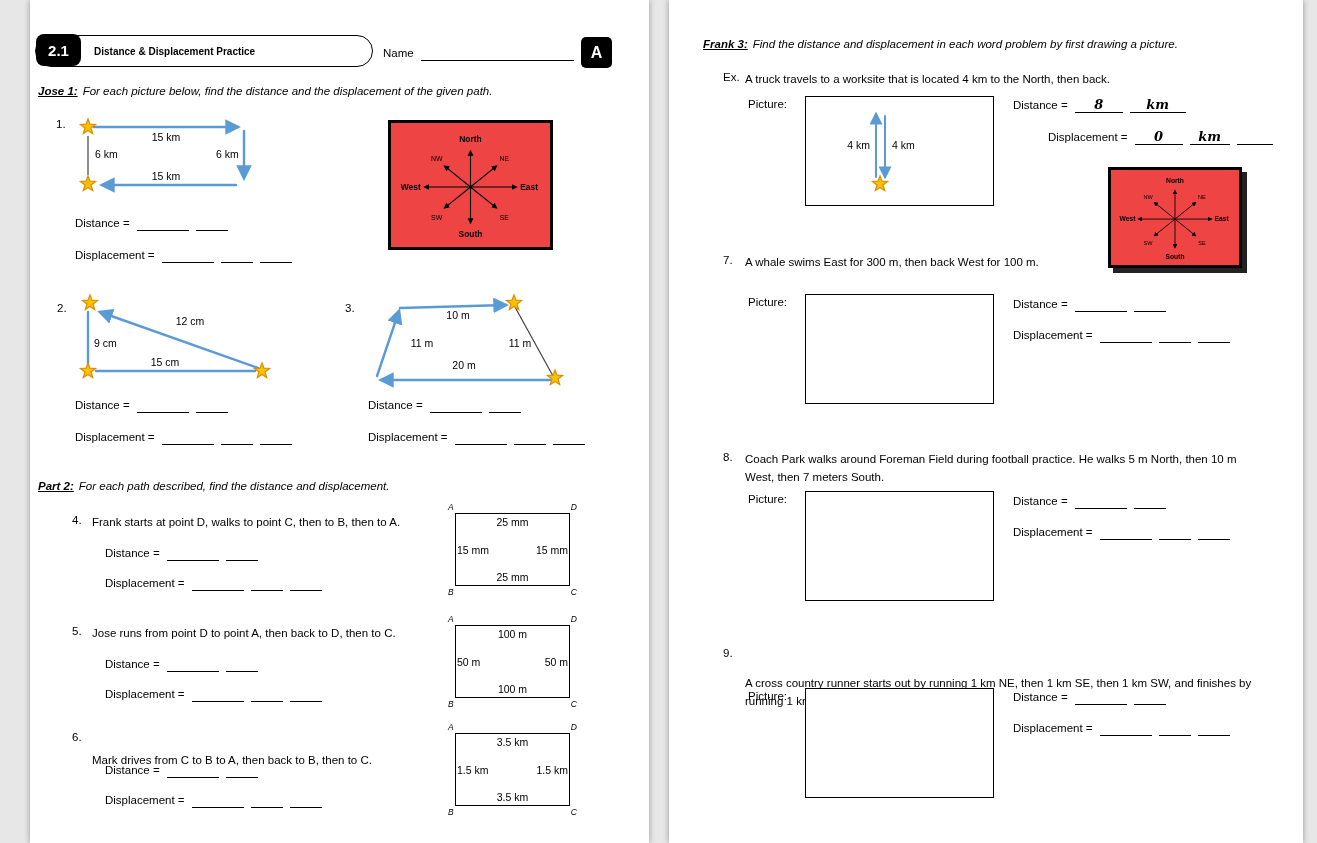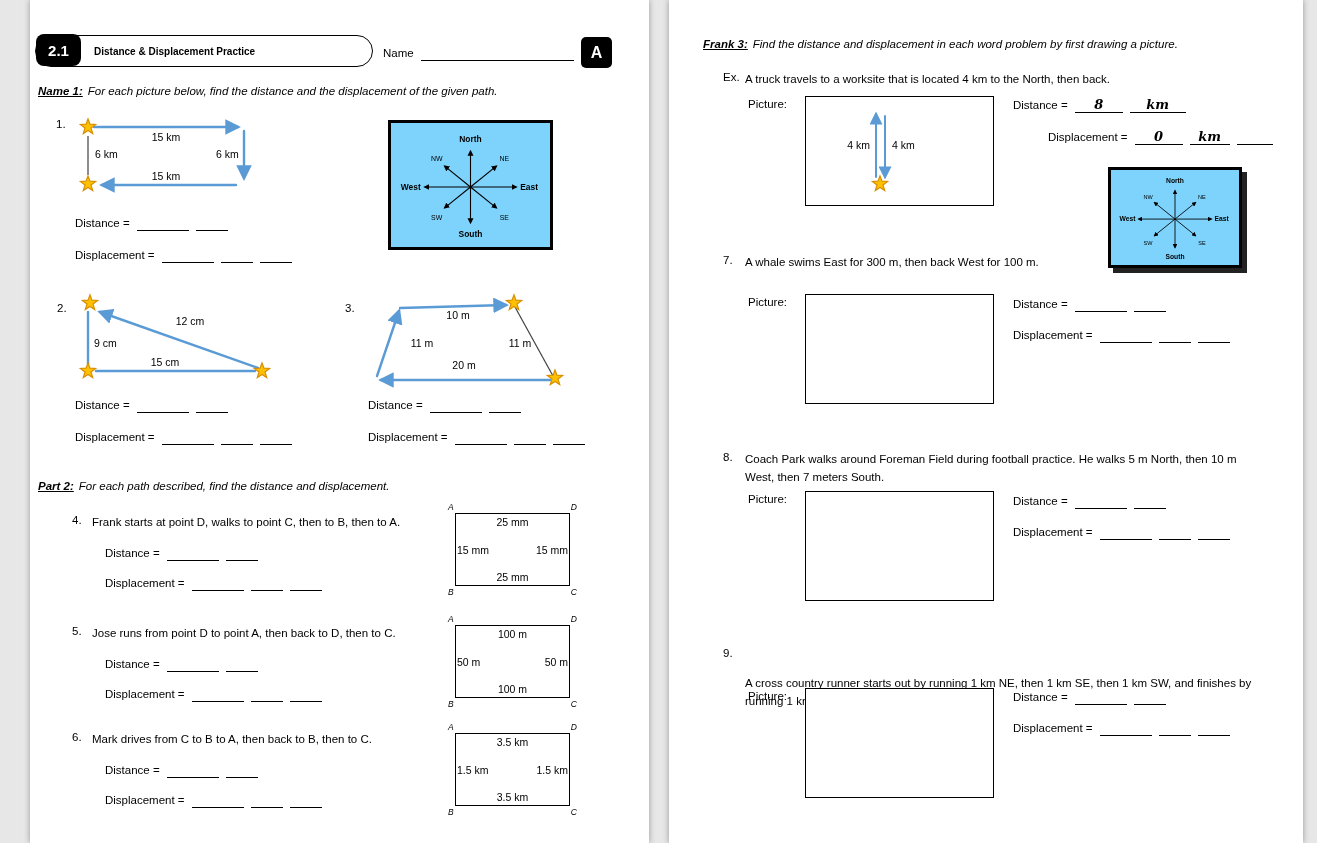--- a/index.html
+++ b/index.html
@@ -10,21 +10,21 @@
   .f{position:absolute;font-size:11.5px;white-space:nowrap;line-height:15px;}
   .num{position:absolute;font-size:11.5px;}
   .ptext{position:absolute;font-size:11.5px;line-height:1.55;}
   .blank{display:inline-block;border-bottom:1px solid #000;height:14px;margin-left:7px;text-align:center;vertical-align:bottom;}
   .w52{width:52px}.w32{width:32px}.w48{width:48px}.w56{width:56px}.w40{width:40px}.w36{width:36px}
   .hand{font-family:"DejaVu Serif",serif;font-style:italic;font-weight:bold;font-size:13px;line-height:14px;display:inline-block;}
   .part-head{position:absolute;font-size:11.5px;white-space:nowrap;}
   .part-label{font-weight:bold;font-style:italic;text-decoration:underline;}
   .part-instr{font-style:italic;margin-left:5px;}
   .pic-box{position:absolute;border:1px solid #000;background:#fff;}
-  .compass{position:absolute;border:3px solid #000;background:#7dd3fc;}
+  .compass{position:absolute;border:3px solid #000;background:#ef4444;}
   .compass.shadowed{box-shadow:5px 5px 0 #222;}
   svg text{font-family:"Liberation Sans",sans-serif;font-size:10.5px;fill:#000;}
   .bp{stroke:#5B9BD5;stroke-width:2.4;fill:none;stroke-linecap:round;}
   .thin{stroke:#404040;stroke-width:1.2;fill:none;}
   .star{fill:#FFC000;stroke:#D78F00;stroke-width:1.2;}
   .ck{stroke:#000;stroke-width:1.1;fill:none;}
   .cb{font-size:8.5px;font-weight:bold;}
   .cs{font-size:7px;}
   .rectw{position:absolute;}
   .rbox{position:absolute;left:9px;top:8px;right:9px;bottom:8px;border:1.2px solid #000;}
@@ -58,21 +58,21 @@
     <div class="abs" style="left:5px;top:35px;width:336px;height:30px;border:1.6px solid #000;border-radius:16px;">
       <span class="title-text">Distance &amp; Displacement Practice</span>
     </div>
     <div class="badge" style="left:6px;top:34px;width:45px;height:32px;border-radius:8px;font-size:15px;">2.1</div>
     <div class="f" style="left:333px;top:46px;padding-left:20px;">
       <span>Name</span><span class="blank" style="width:153px"></span>
     </div>
     <div class="badge" style="left:551px;top:37px;width:31px;height:31px;border-radius:5px;font-size:16px;">A</div>
 
     <div class="part-head" style="left:8px;top:85px;">
-      <span class="part-label">Name 1:</span><span class="part-instr">For each picture below, find the distance and the displacement of the given path.</span>
+      <span class="part-label">Jose 1:</span><span class="part-instr">For each picture below, find the distance and the displacement of the given path.</span>
     </div>
 
     <span class="num" style="left:26px;top:118px;">1.</span>
     <svg class="abs" style="left:48px;top:108px;" width="215" height="92">
       <g class="bp">
         <line x1="16" y1="19" x2="160" y2="19" marker-end="url(#mb)"></line>
         <line x1="166" y1="23" x2="166" y2="70" marker-end="url(#mb)"></line>
         <line x1="158" y1="77" x2="24" y2="77" marker-end="url(#mb)"></line>
       </g>
       <line class="thin" x1="10" y1="28" x2="10" y2="67"></line>
@@ -194,21 +194,21 @@
       <span class="corner" style="left:2px;bottom:-3px;">B</span>
       <span class="corner" style="right:2px;bottom:-3px;">C</span>
       <div class="rbox"></div>
       <span class="rlab" style="left:50%;top:11px;transform:translateX(-50%);">100 m</span>
       <span class="rlab" style="left:11px;top:50%;transform:translateY(-50%);">50 m</span>
       <span class="rlab" style="right:11px;top:50%;transform:translateY(-50%);">50 m</span>
       <span class="rlab" style="left:50%;bottom:11px;transform:translateX(-50%);">100 m</span>
     </div>
 
     <span class="num" style="left:42px;top:731px;">6.</span>
-    <div class="ptext" style="left:62px;top:731px;width:350px;">Mark drives from C to B to A, then back to B, then to C.</div>
+    <div class="ptext" style="left:62px;top:752px;width:350px;">Mark drives from C to B to A, then back to B, then to C.</div>
     <div class="f" style="left:75px;top:763px;">
       <span>Distance =</span><span class="blank w52"></span><span class="blank w32"></span>
     </div>
     <div class="f" style="left:75px;top:793px;">
       <span>Displacement =</span><span class="blank w52"></span><span class="blank w32"></span><span class="blank w32"></span>
     </div>
     <div class="rectw" style="left:416px;top:725px;width:133px;height:89px;">
       <span class="corner" style="left:2px;top:-3px;">A</span>
       <span class="corner" style="right:2px;top:-3px;">D</span>
       <span class="corner" style="left:2px;bottom:-3px;">B</span>

